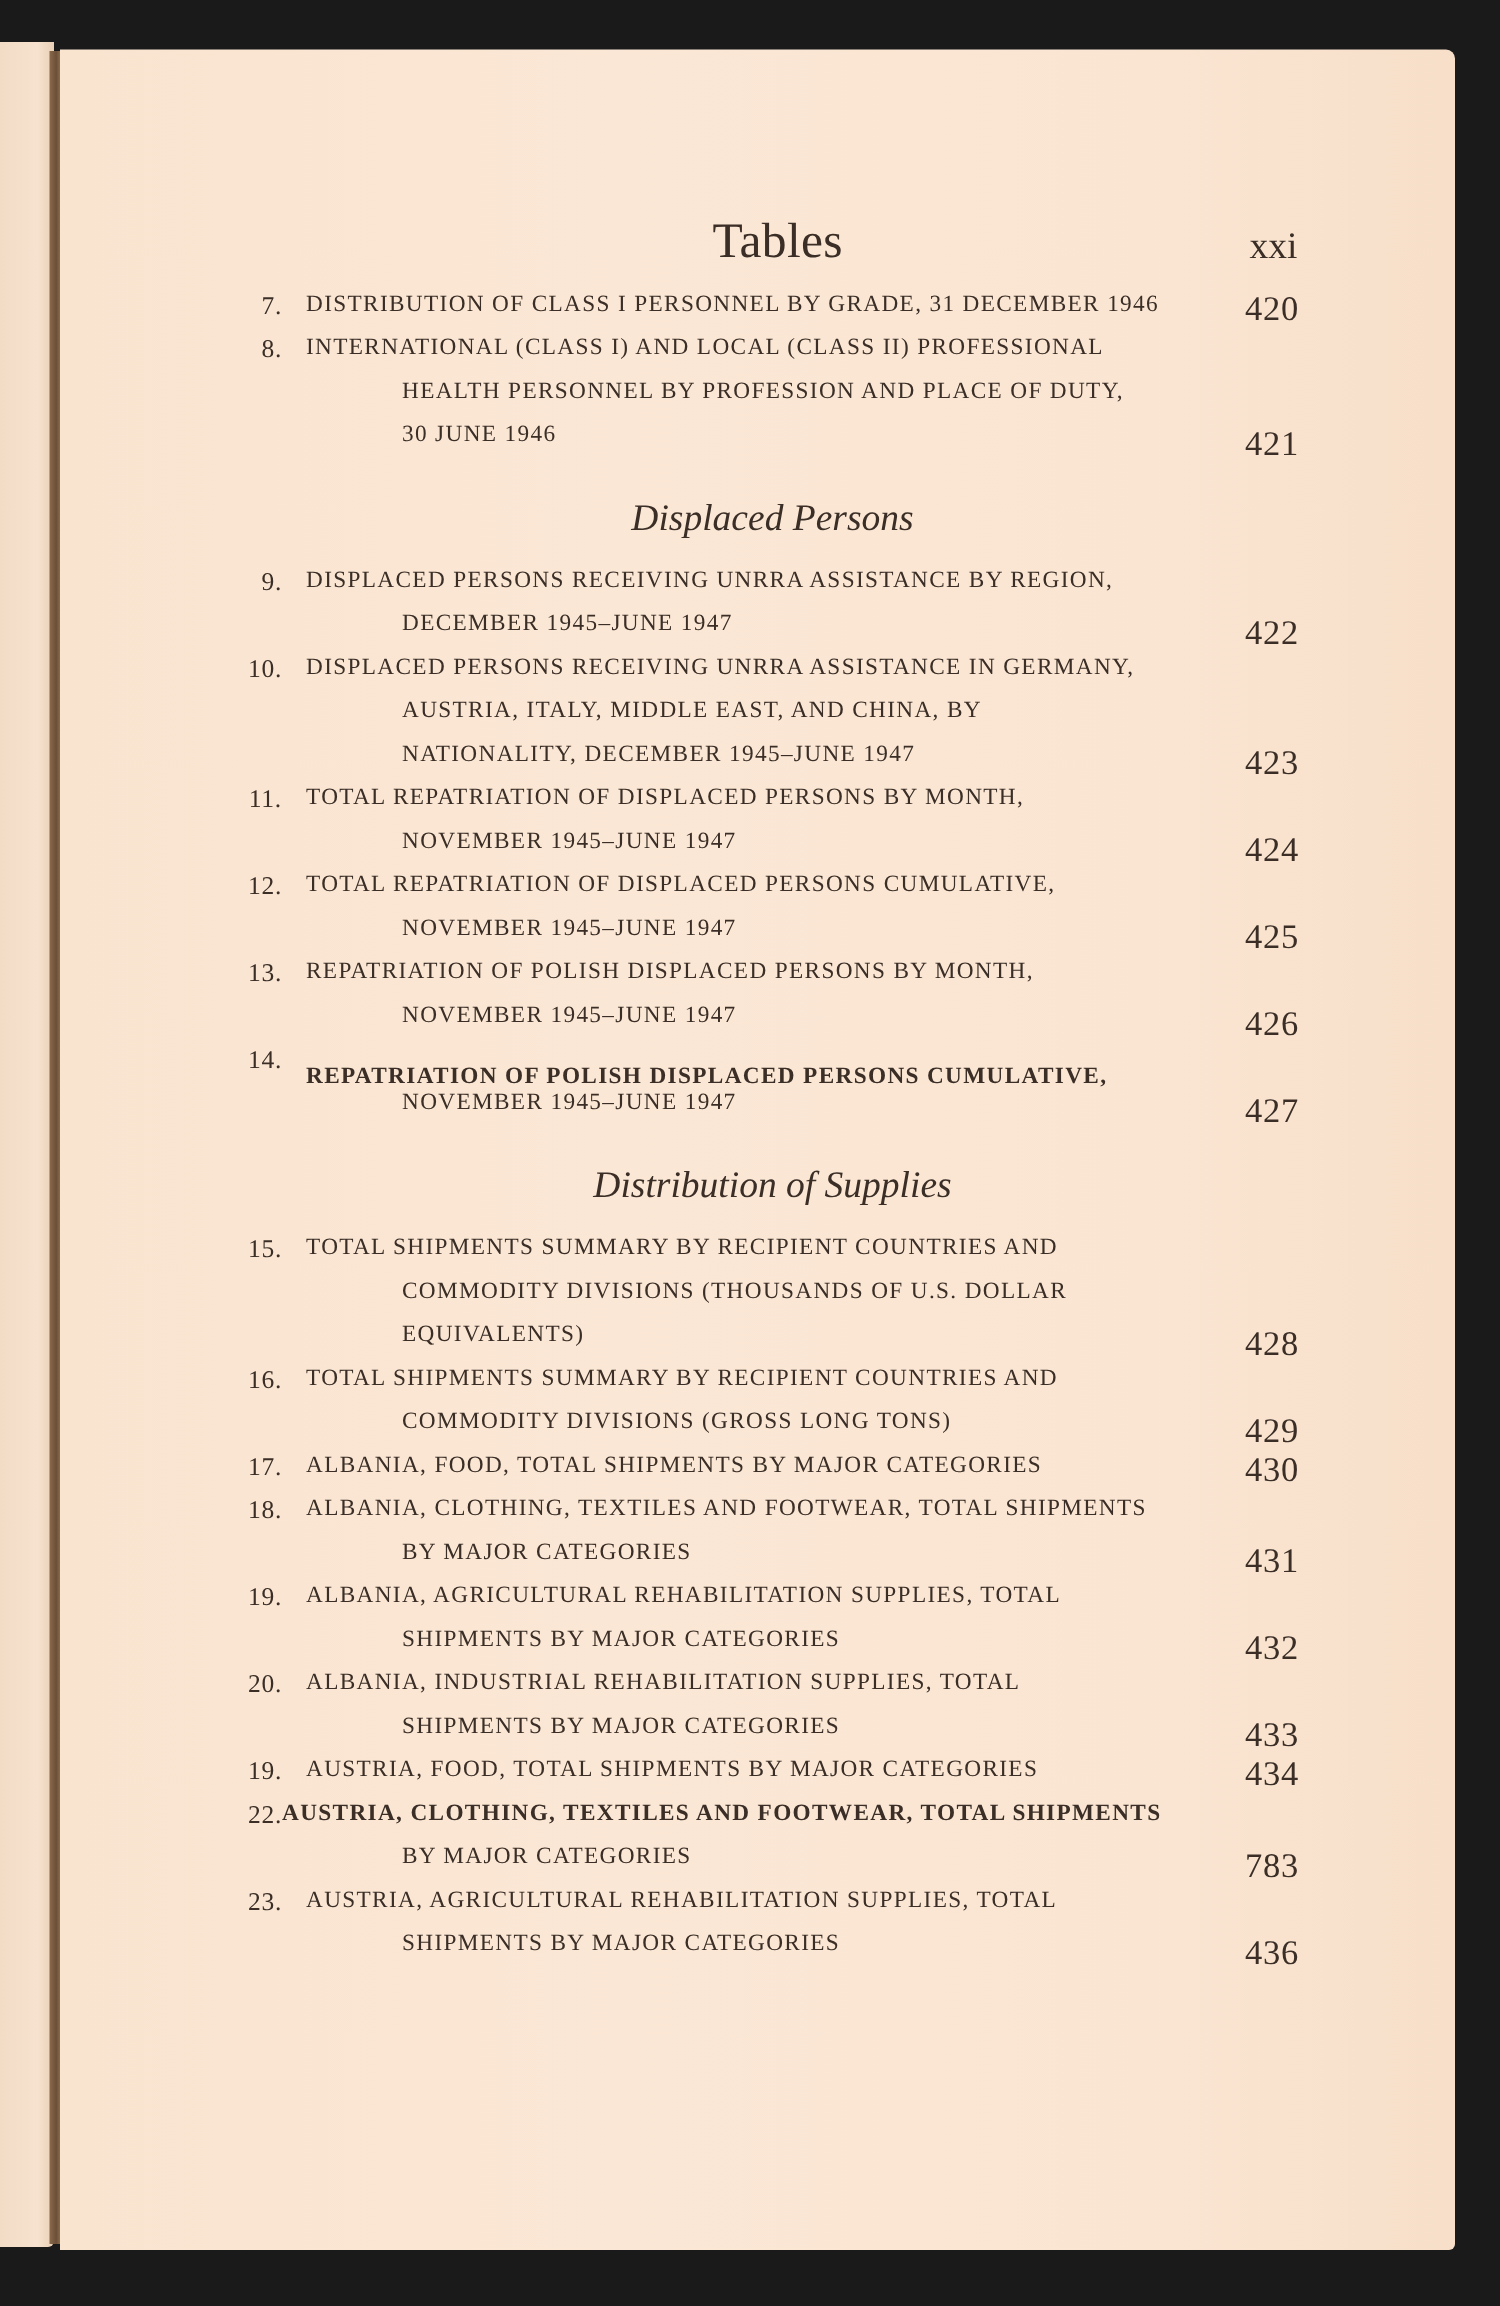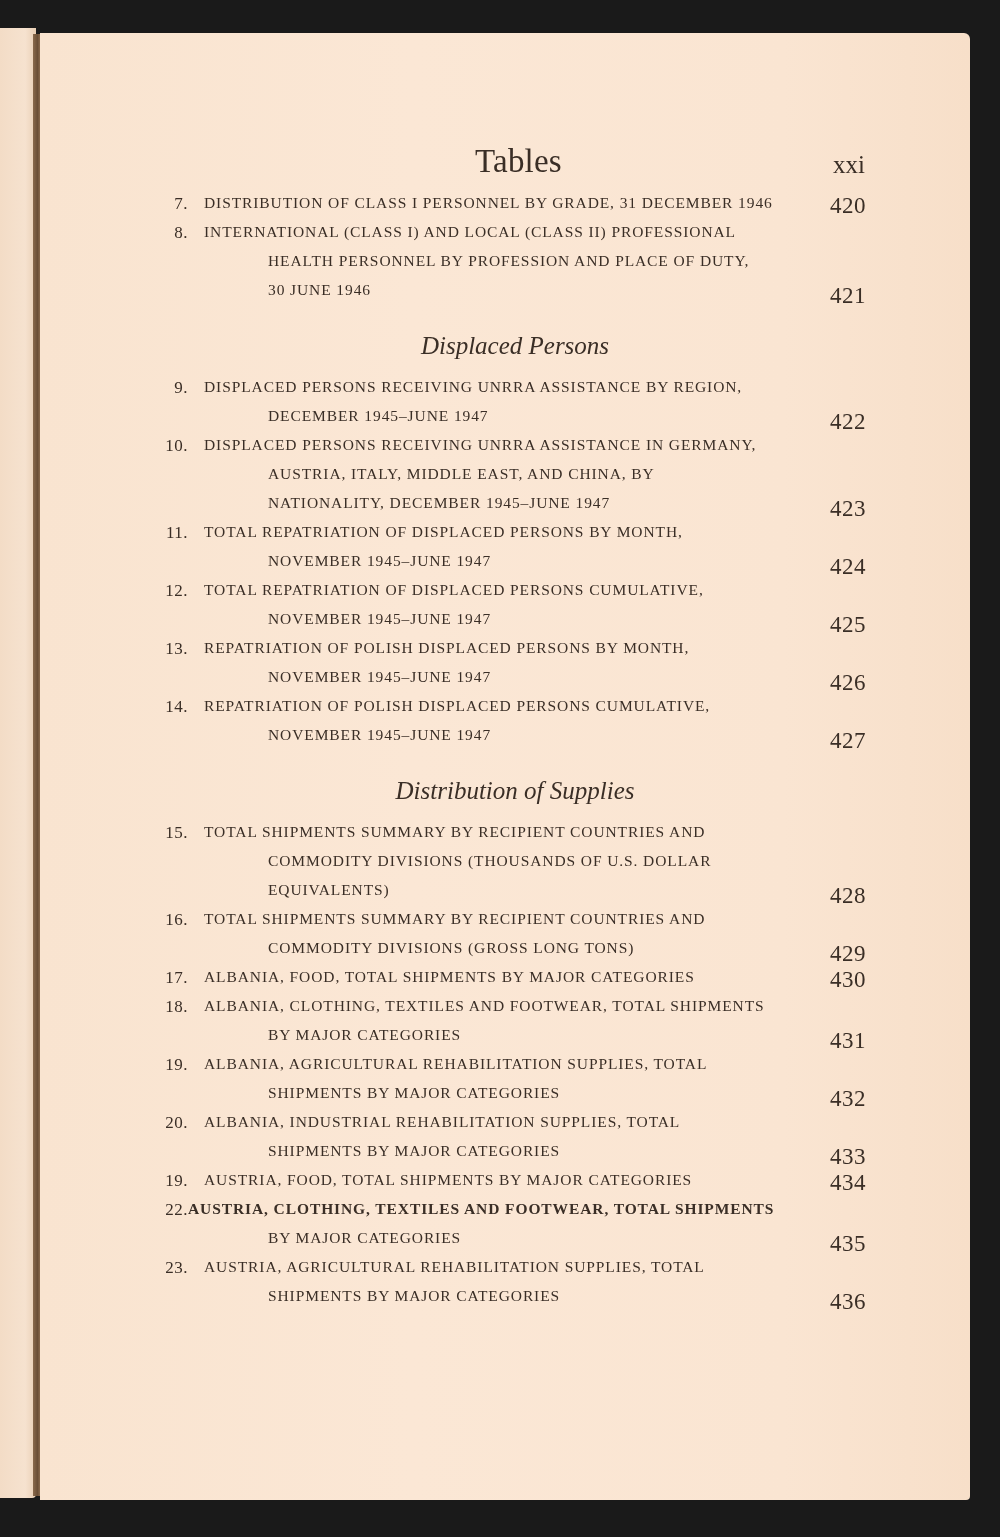--- a/index.html
+++ b/index.html
@@ -94,21 +94,21 @@
       <span class="pg" style="top: 31px; text-align: center;">425</span>
     </div>
     <div class="entry" style="top: 639px;">
       <span class="num" style="top: 0px;">13.</span>
       <span class="line" style="left: 204px; top: 0px;">REPATRIATION OF POLISH DISPLACED PERSONS BY MONTH,</span>
       <span class="line" style="left: 268px; top: 29px;">NOVEMBER 1945–JUNE 1947</span>
       <span class="pg" style="top: 31px;">426</span>
     </div>
     <div class="entry" style="top: 697px;">
       <span class="num" style="top: 0px;">14.</span>
-      <span class="line" style="left: 204px; top: 0px;">REPATRIATION OF POLISH DISPLACED PERSONS CUMULATIVE,</span>
+      <span class="line" style="left: 204px; top: 12px; font-weight: bold;">REPATRIATION OF POLISH DISPLACED PERSONS CUMULATIVE,</span>
       <span class="line" style="left: 268px; top: 29px;">NOVEMBER 1945–JUNE 1947</span>
       <span class="pg" style="top: 31px;">427</span>
     </div>
     <div class="section-title" style="top: 777px;">Distribution of Supplies</div>
     <div class="entry" style="top: 823px;">
       <span class="num" style="top: 0px;">15.</span>
       <span class="line" style="left: 204px; top: 0px;">TOTAL SHIPMENTS SUMMARY BY RECIPIENT COUNTRIES AND</span>
       <span class="line" style="left: 268px; top: 29px;">COMMODITY DIVISIONS (THOUSANDS OF U.S. DOLLAR</span>
       <span class="line" style="left: 268px; top: 58px;">EQUIVALENTS)</span>
       <span class="pg" style="top: 60px;">428</span>
@@ -144,21 +144,21 @@
     </div>
     <div class="entry" style="top: 1171px;">
       <span class="num" style="top: 0px;">19.</span>
       <span class="line" style="left: 204px; top: 0px;">AUSTRIA, FOOD, TOTAL SHIPMENTS BY MAJOR CATEGORIES</span>
       <span class="pg" style="top: -1px;">434</span>
     </div>
     <div class="entry" style="top: 1200px;">
       <span class="num" style="top: 0px;">22.</span>
       <span class="line" style="left: 188px; top: 0px; font-weight: bold;">AUSTRIA, CLOTHING, TEXTILES AND FOOTWEAR, TOTAL SHIPMENTS</span>
       <span class="line" style="left: 268px; top: 29px;">BY MAJOR CATEGORIES</span>
-      <span class="pg" style="top: 31px;">435</span>
+      <span class="pg" style="top: 31px;">783</span>
     </div>
     <div class="entry" style="top: 1258px;">
       <span class="num" style="top: 0px;">23.</span>
       <span class="line" style="left: 204px; top: 0px;">AUSTRIA, AGRICULTURAL REHABILITATION SUPPLIES, TOTAL</span>
       <span class="line" style="left: 268px; top: 29px;">SHIPMENTS BY MAJOR CATEGORIES</span>
       <span class="pg" style="top: 31px;">436</span>
     </div>
   </div>
 
 </body></html>

